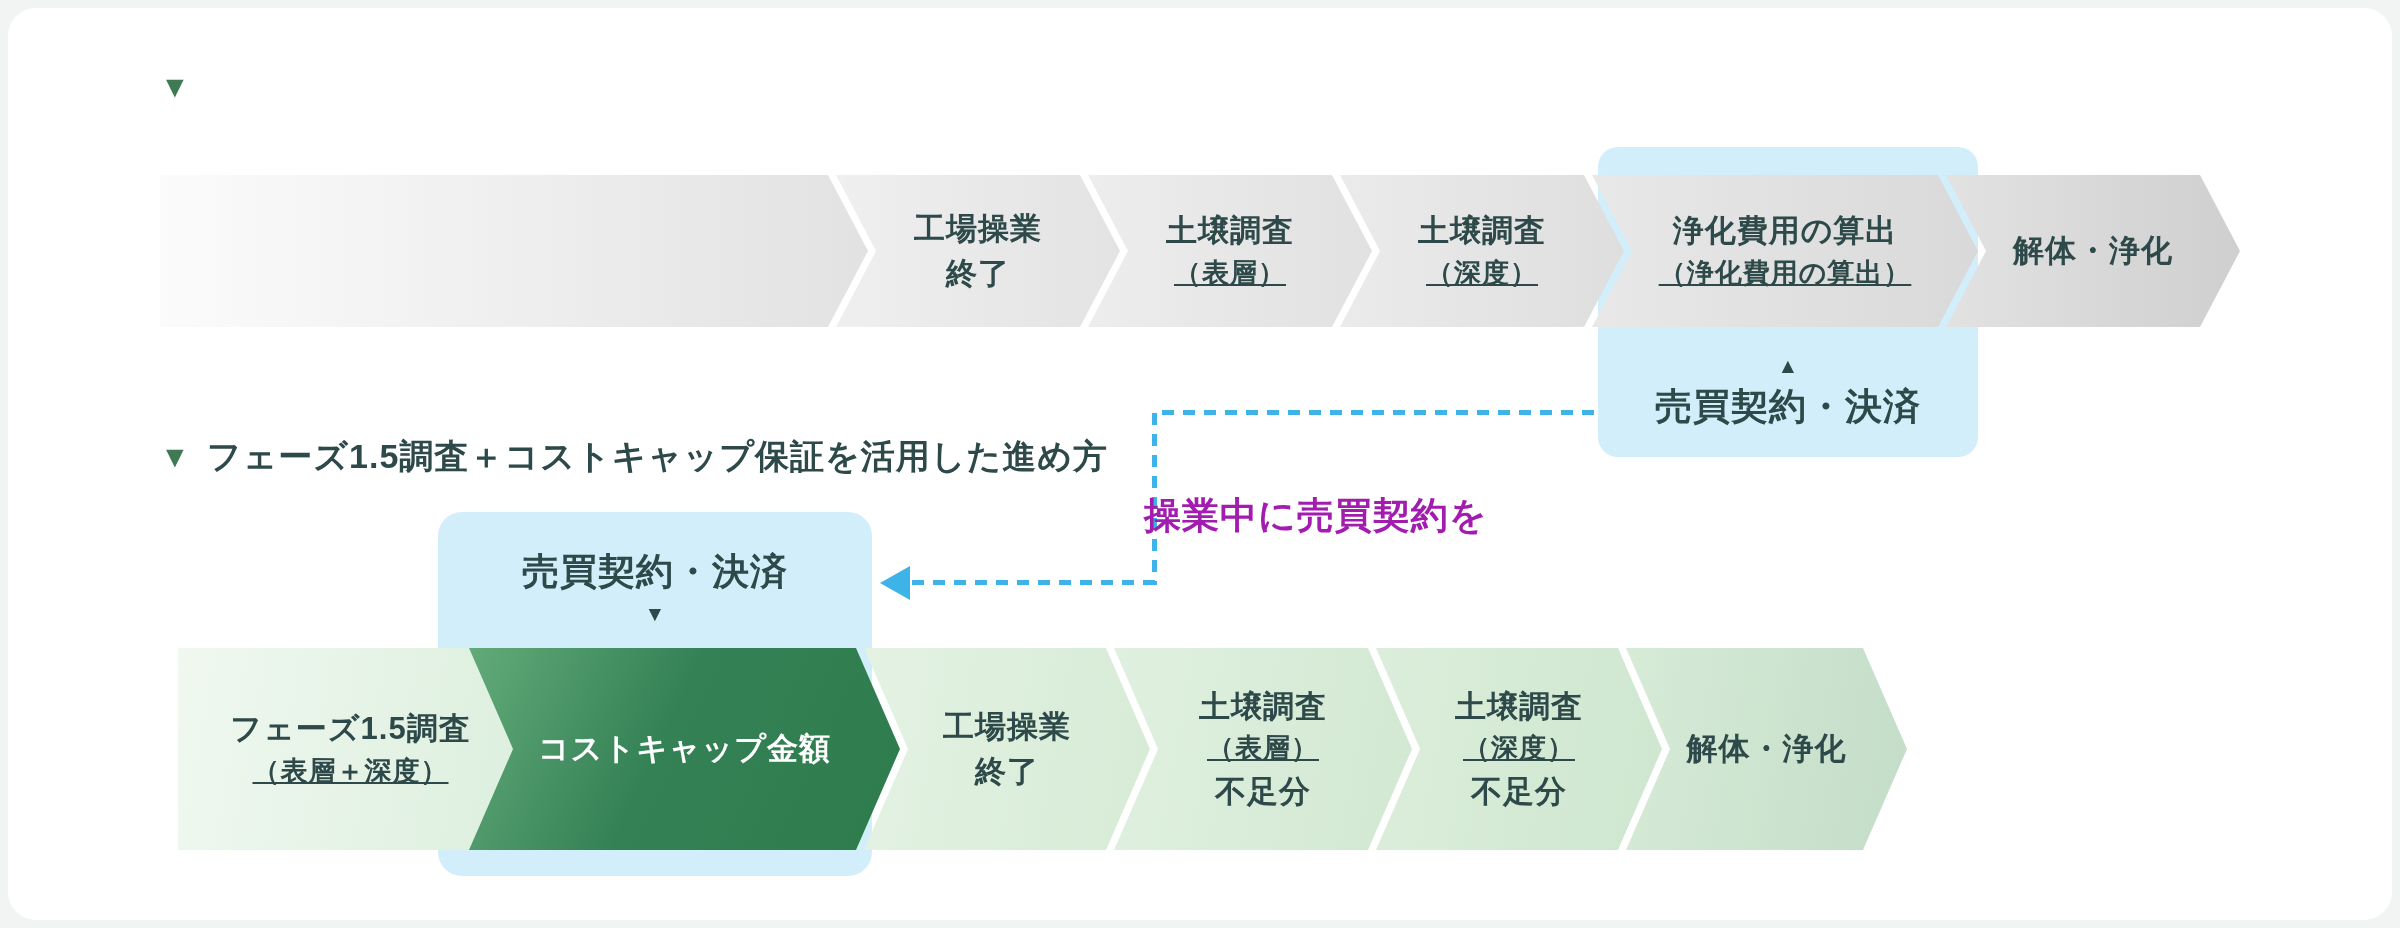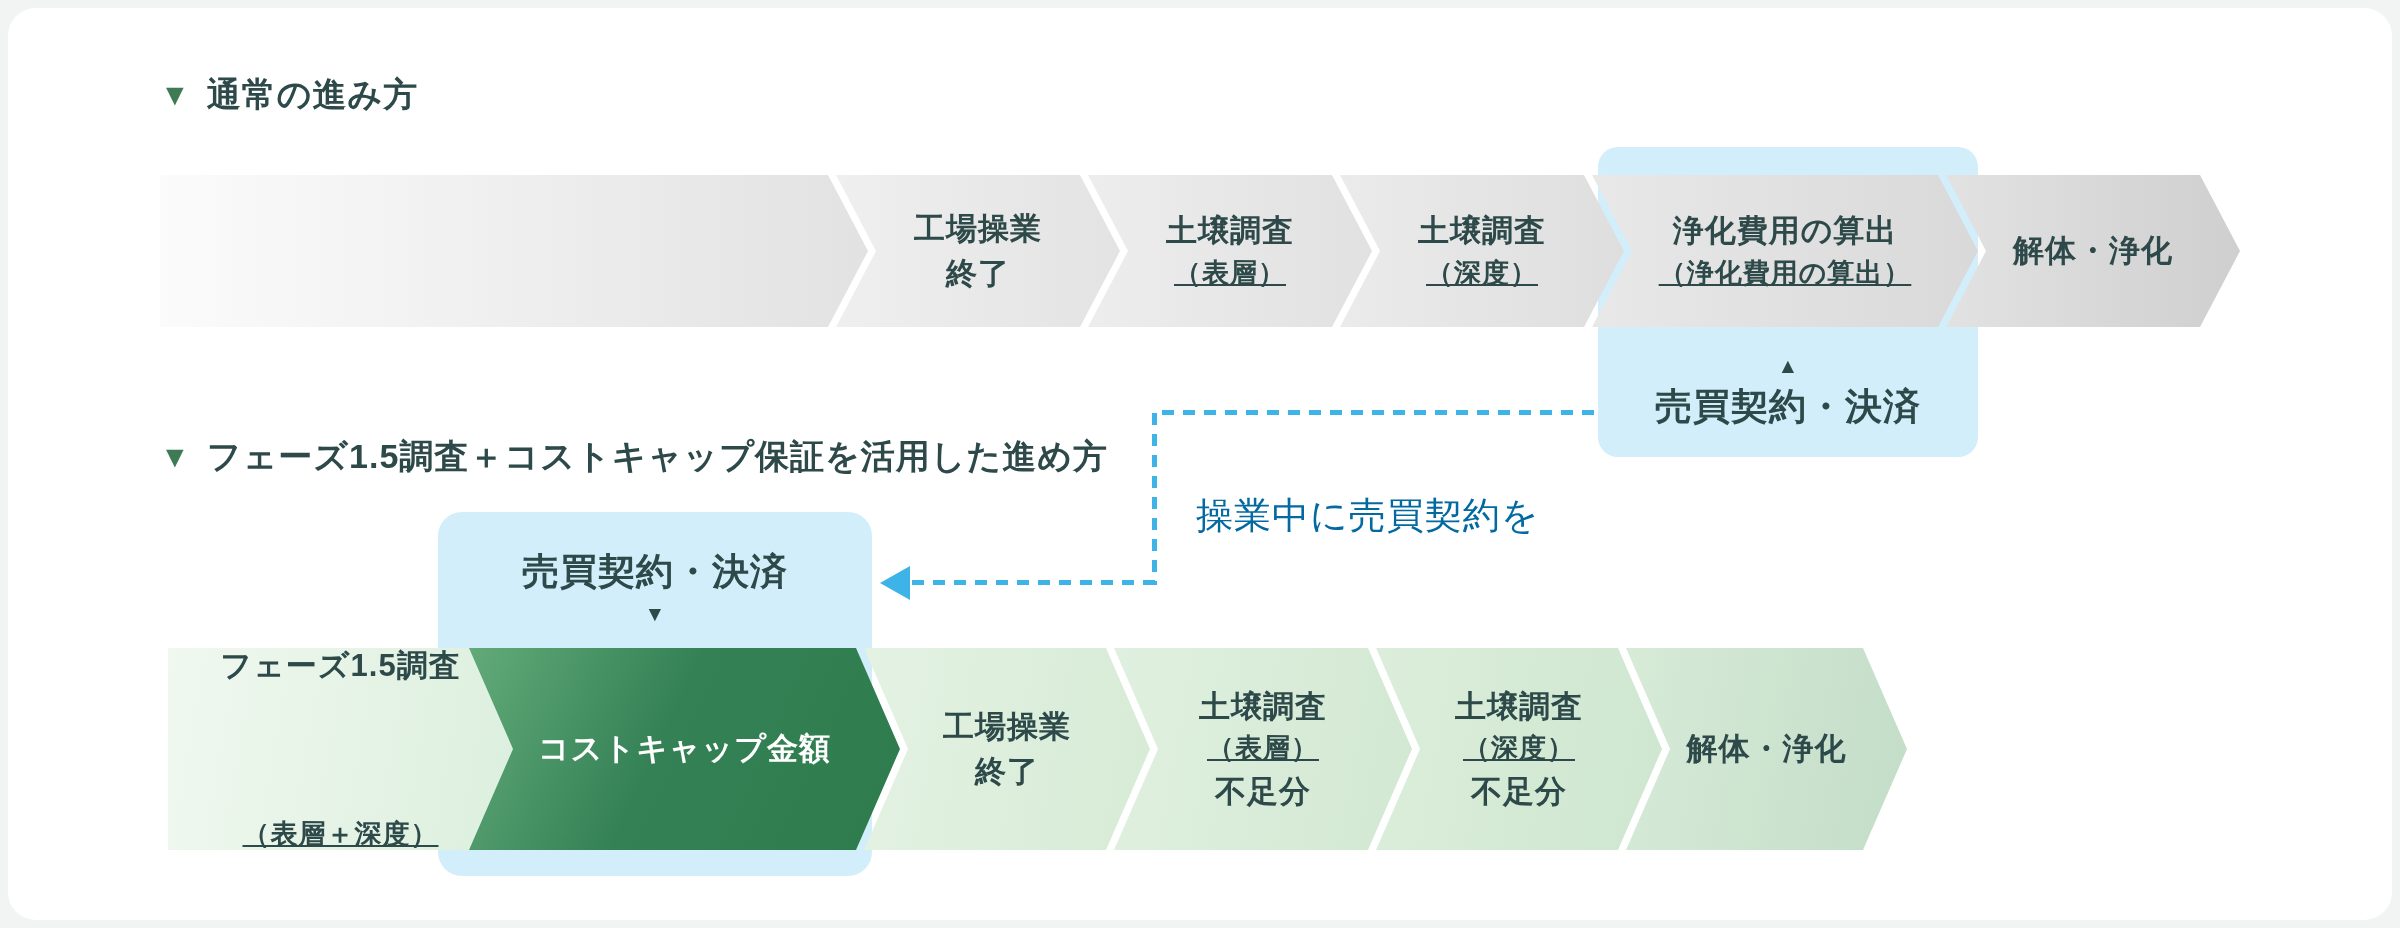--- a/index.html
+++ b/index.html
@@ -59,21 +59,21 @@
 
   
   #t-s1{left:0;width:708px;background:linear-gradient(90deg,#fbfbfb,#e2e2e2);}
   #t-s2{left:676px;width:284px;background:linear-gradient(90deg,#efefef,#e3e3e3);}
   #t-s3{left:928px;width:284px;background:linear-gradient(90deg,#ededed,#e1e1e1);}
   #t-s4{left:1180px;width:284px;background:linear-gradient(90deg,#ebebeb,#dedede);}
   #t-s5{left:1432px;width:386px;background:linear-gradient(90deg,#e8e8e8,#d9d9d9);}
   #t-s6{left:1786px;width:294px;background:linear-gradient(90deg,#e2e2e2,#cfcfcf);}
 
   
-  #b-s1{left:8px;width:345px;background:linear-gradient(100deg,#f0f8f0,#dcefdd);justify-content:space-between;}
+  #b-s1{left:18px;width:345px;background:linear-gradient(100deg,#f0f8f0,#dcefdd);}
   #b-s2{left:309px;width:431px;background:linear-gradient(115deg,#62aa78,#348156 45%,#2e7c4c);text-align:center;}
   #b-s3{left:704px;width:286px;background:linear-gradient(100deg,#e4f2e3,#d6ebd6);}
   #b-s4{left:954px;width:298px;background:linear-gradient(100deg,#e0f0e0,#d2e8d2);}
   #b-s5{left:1216px;width:286px;background:linear-gradient(100deg,#dceedb,#cee6cf);}
   #b-s6{left:1466px;width:281px;background:linear-gradient(100deg,#d7ebd7,#c3ddc8);}
 
   
   .dash-h{position:absolute;height:5px;z-index:3;
     background:repeating-linear-gradient(90deg,#3eb3e8 0 12px,transparent 12px 21px);}
   .dash-v{position:absolute;width:5px;z-index:3;
@@ -82,32 +82,31 @@
   #dash-vert{left:1152px;top:413px;height:172px;}
   #dash-bottom{left:912px;top:580px;width:248px;}
   #arrow-head{
     position:absolute;left:880px;top:566px;width:0;height:0;z-index:3;
     border-top:17px solid transparent;border-bottom:17px solid transparent;
     border-right:30px solid #3eb3e8;
   }
 
   
   #annotation{
-    position:absolute;left:1196px;top:487px;z-index:3;
-    font-size:37px;font-weight:400;color:#0369a1;line-height:1.55;letter-spacing:1px;
+    position:absolute;left:1144px;top:487px;z-index:3;
+    font-size:37px;font-weight:700;color:#a21caf;line-height:1.55;letter-spacing:1px;
   }
 </style>
 </head>
 <body>
 
 <div class="card"></div>
 
 <div class="sec-title" id="title1">
   <span class="tri">▼</span>
-  <span>通常の進み方</span>
 </div>
 
 <div class="hl-box" id="hl-top">
   <div class="hl-label">
     <span class="hl-mark">▲</span>
     <span class="hl-text">売買契約・決済</span>
   </div>
 </div>
 
 <div class="flow" id="flow-top">

